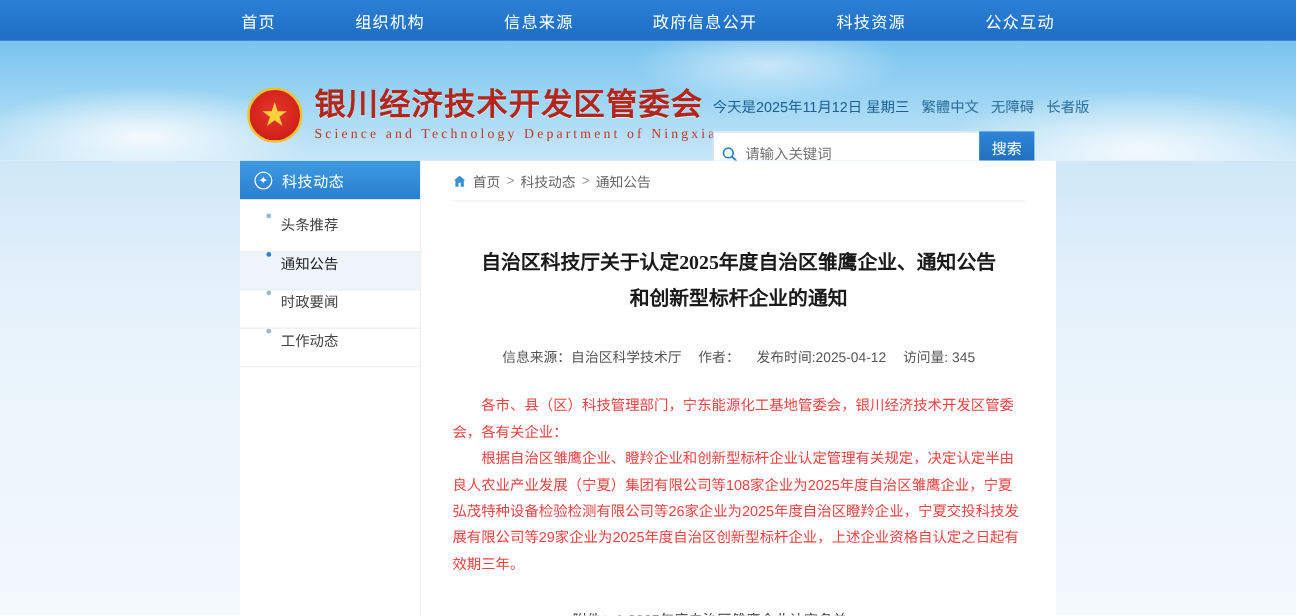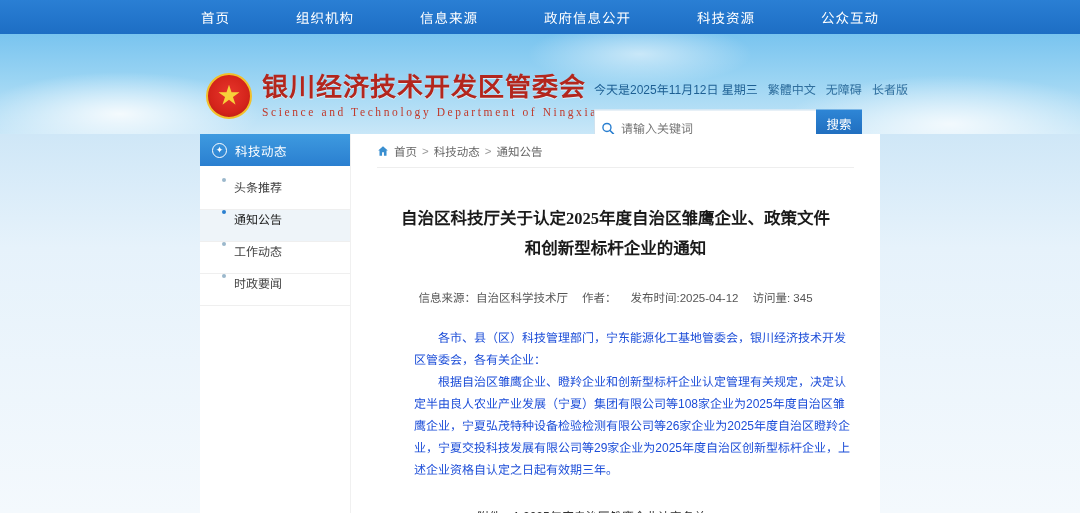--- a/index.html
+++ b/index.html
@@ -243,23 +243,22 @@
     font-size: 11.5px;
     color: #555;
     display: flex;
     justify-content: center;
     gap: 14px;
     flex-wrap: wrap;
   }
   .article-body {
     margin-top: 22px;
     font-size: 12px;
-    color: #1d4ed8;
+    color: #ef4444;
     line-height: 22px;
-    margin-left: 37px;
   }
   .article-body p { text-indent: 2em; }
   .attachments {
     margin-top: 26px;
     font-size: 12px;
     color: #333;
     line-height: 21px;
     padding-left: 100px;
   }
   .attachments .att-label { float: left; }
@@ -326,25 +325,25 @@
           <div class="sidebar-item">
             <span class="dot"></span>
             <span>头条推荐</span>
           </div>
           <div class="sidebar-item active">
             <span class="dot"></span>
             <span>通知公告</span>
           </div>
           <div class="sidebar-item">
             <span class="dot"></span>
-            <span>工作动态</span>
+            <span>时政要闻</span>
           </div>
           <div class="sidebar-item">
             <span class="dot"></span>
-            <span>时政要闻</span>
+            <span>工作动态</span>
           </div>
         </div>
       </div>
 
       <div class="main-col">
 
         <div class="breadcrumb">
           <span class="home-icon">
             <svg viewBox="0 0 14 14" width="12" height="12">
               <path d="M7 1.6 1.4 6.3h1.5v6.1h3V8.6h2.2v3.8h3V6.3h1.5z" fill="#3a8fd0"></path>
@@ -352,21 +351,21 @@
           </span>
           <span class="crumb">首页</span>
           <span class="sep">&gt;</span>
           <span class="crumb">科技动态</span>
           <span class="sep">&gt;</span>
           <span class="crumb current">通知公告</span>
         </div>
 
         <div class="article">
           <div class="article-title">
-            <div>自治区科技厅关于认定2025年度自治区雏鹰企业、政策文件</div>
+            <div>自治区科技厅关于认定2025年度自治区雏鹰企业、通知公告</div>
             <div>和创新型标杆企业的通知</div>
           </div>
 
           <div class="article-meta">
             <span>信息来源：自治区科学技术厅</span>
             <span>作者：</span>
             <span>发布时间:2025-04-12</span>
             <span>访问量: 345</span>
           </div>
 

